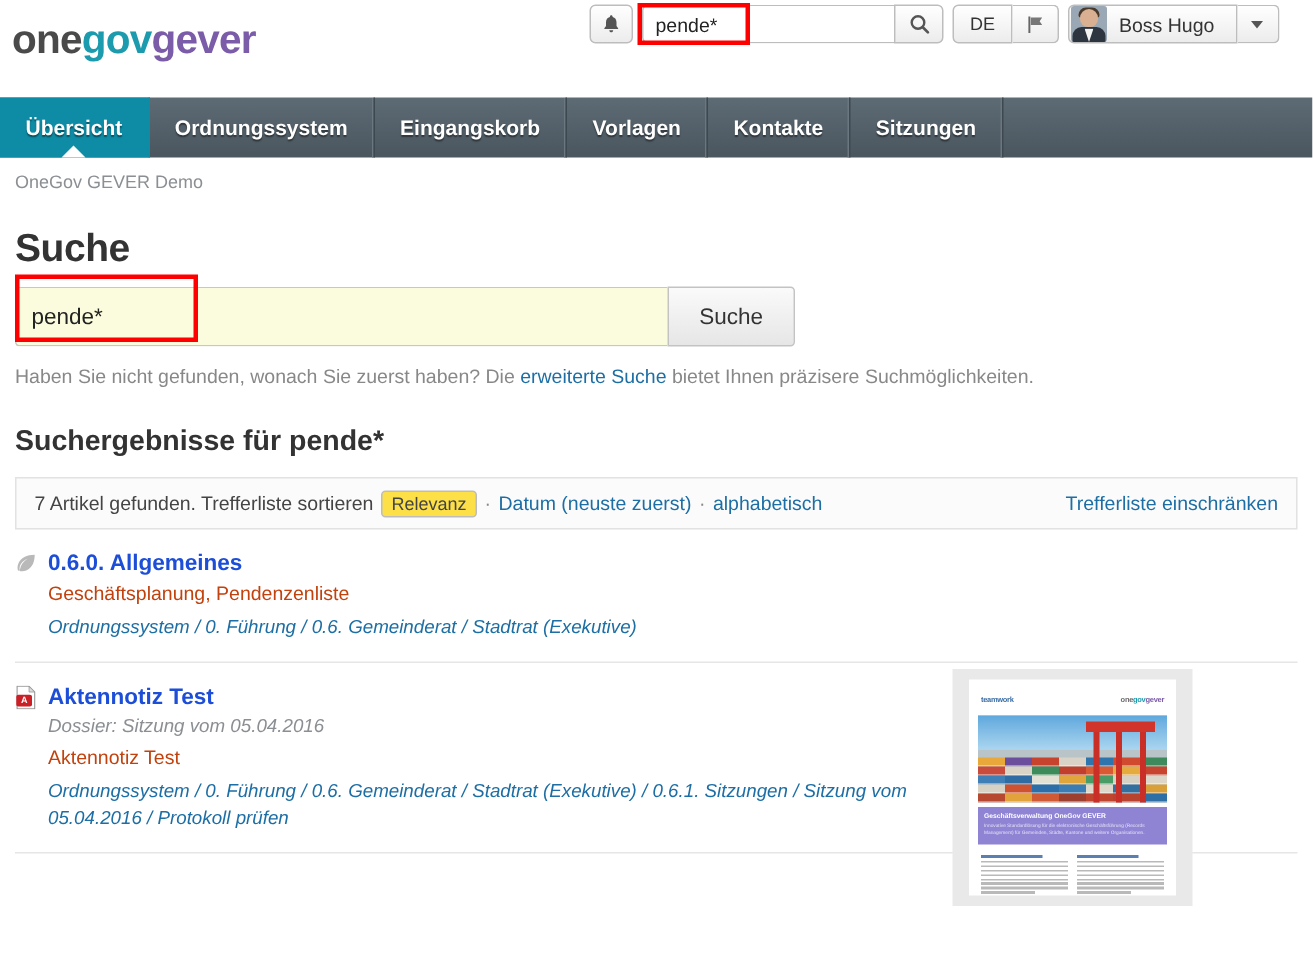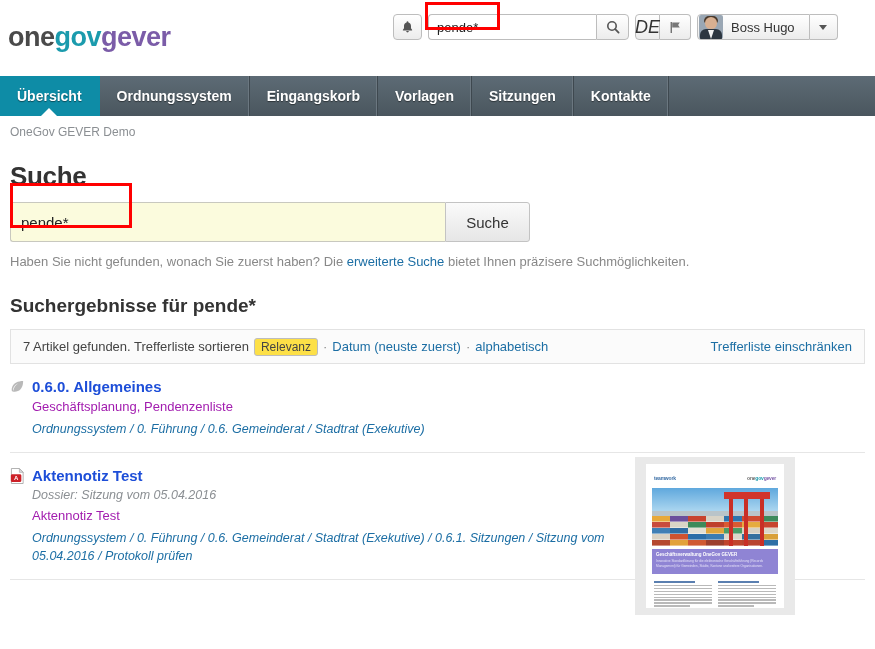--- a/index.html
+++ b/index.html
@@ -16,21 +16,20 @@
     color: #333333;
   }
 
   
   .header {
     position: relative;
     height: 53px;
     background: #ffffff;
     display: flex;
     align-items: center;
-    margin-top: 11px;
   }
   .logo {
     margin-left: 8px;
     font-size: 27px;
     font-weight: bold;
     letter-spacing: -0.5px;
     line-height: 1;
     user-select: none;
   }
   .logo .seg-one { color: #4a4a4a; }
@@ -89,25 +88,24 @@
     border: 3px solid #ff0000;
     box-sizing: border-box;
     pointer-events: none;
     z-index: 40;
   }
   .redbox-header { left: 425px; top: 2px; width: 75px; height: 28px; }
   .redbox-main   { left: 10px;  top: 183px; width: 122px; height: 45px; }
 
   .lang-group { display: flex; }
   .lang-btn {
-    width: 25px;
+    width: 40px;
     border-radius: 4px 0 0 4px;
-    font-size: 18px;
+    font-size: 12px;
     color: #333;
-    font-style: italic;
   }
   .flag-btn {
     width: 31px;
     border-radius: 0 4px 4px 0;
     border-left: none;
   }
 
   .user-group { display: flex; }
   .user-box {
     border-radius: 4px 0 0 4px;
@@ -321,21 +319,21 @@
     cursor: pointer;
   }
   .result-meta {
     font-size: 12.5px;
     font-style: italic;
     color: #8b8f93;
     margin: 2px 0 6px 22px;
   }
   .result-desc {
     font-size: 13px;
-    color: #a21caf;
+    color: #c2410c;
     margin: 0 0 6px 22px;
   }
   .result-path {
     font-size: 12.5px;
     font-style: italic;
     color: #1c6ea4;
     margin-left: 22px;
     max-width: 600px;
     line-height: 1.45;
     cursor: pointer;
@@ -494,24 +492,24 @@
   <div class="nav-item">
     <span>Ordnungssystem</span>
   </div>
   <div class="nav-item">
     <span>Eingangskorb</span>
   </div>
   <div class="nav-item">
     <span>Vorlagen</span>
   </div>
   <div class="nav-item">
+    <span>Kontakte</span>
+  </div>
+  <div class="nav-item">
     <span>Sitzungen</span>
-  </div>
-  <div class="nav-item">
-    <span>Kontakte</span>
   </div>
   <div class="nav-filler"></div>
 </div>
 
 <div class="breadcrumb">OneGov GEVER Demo</div>
 
 <div class="main">
 
   <div class="page-title">Suche</div>
 

